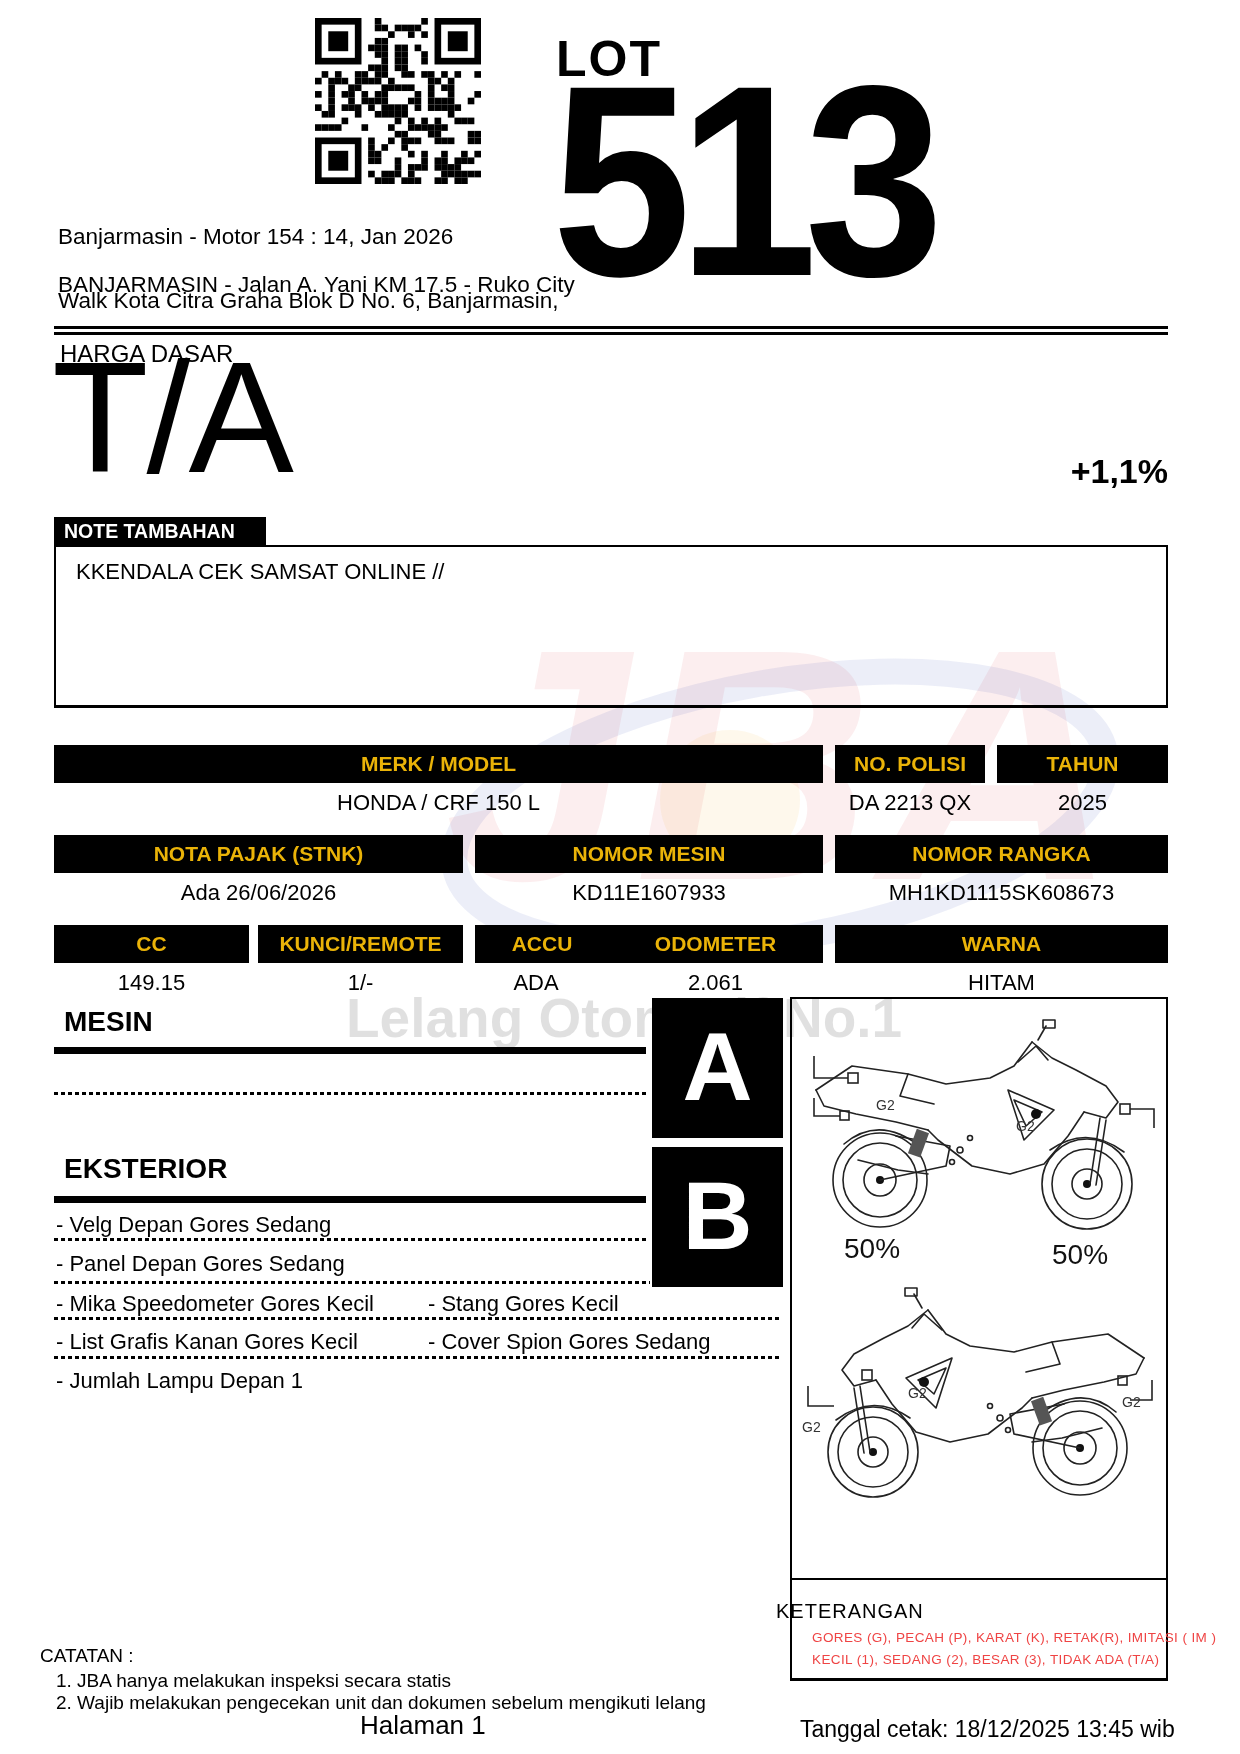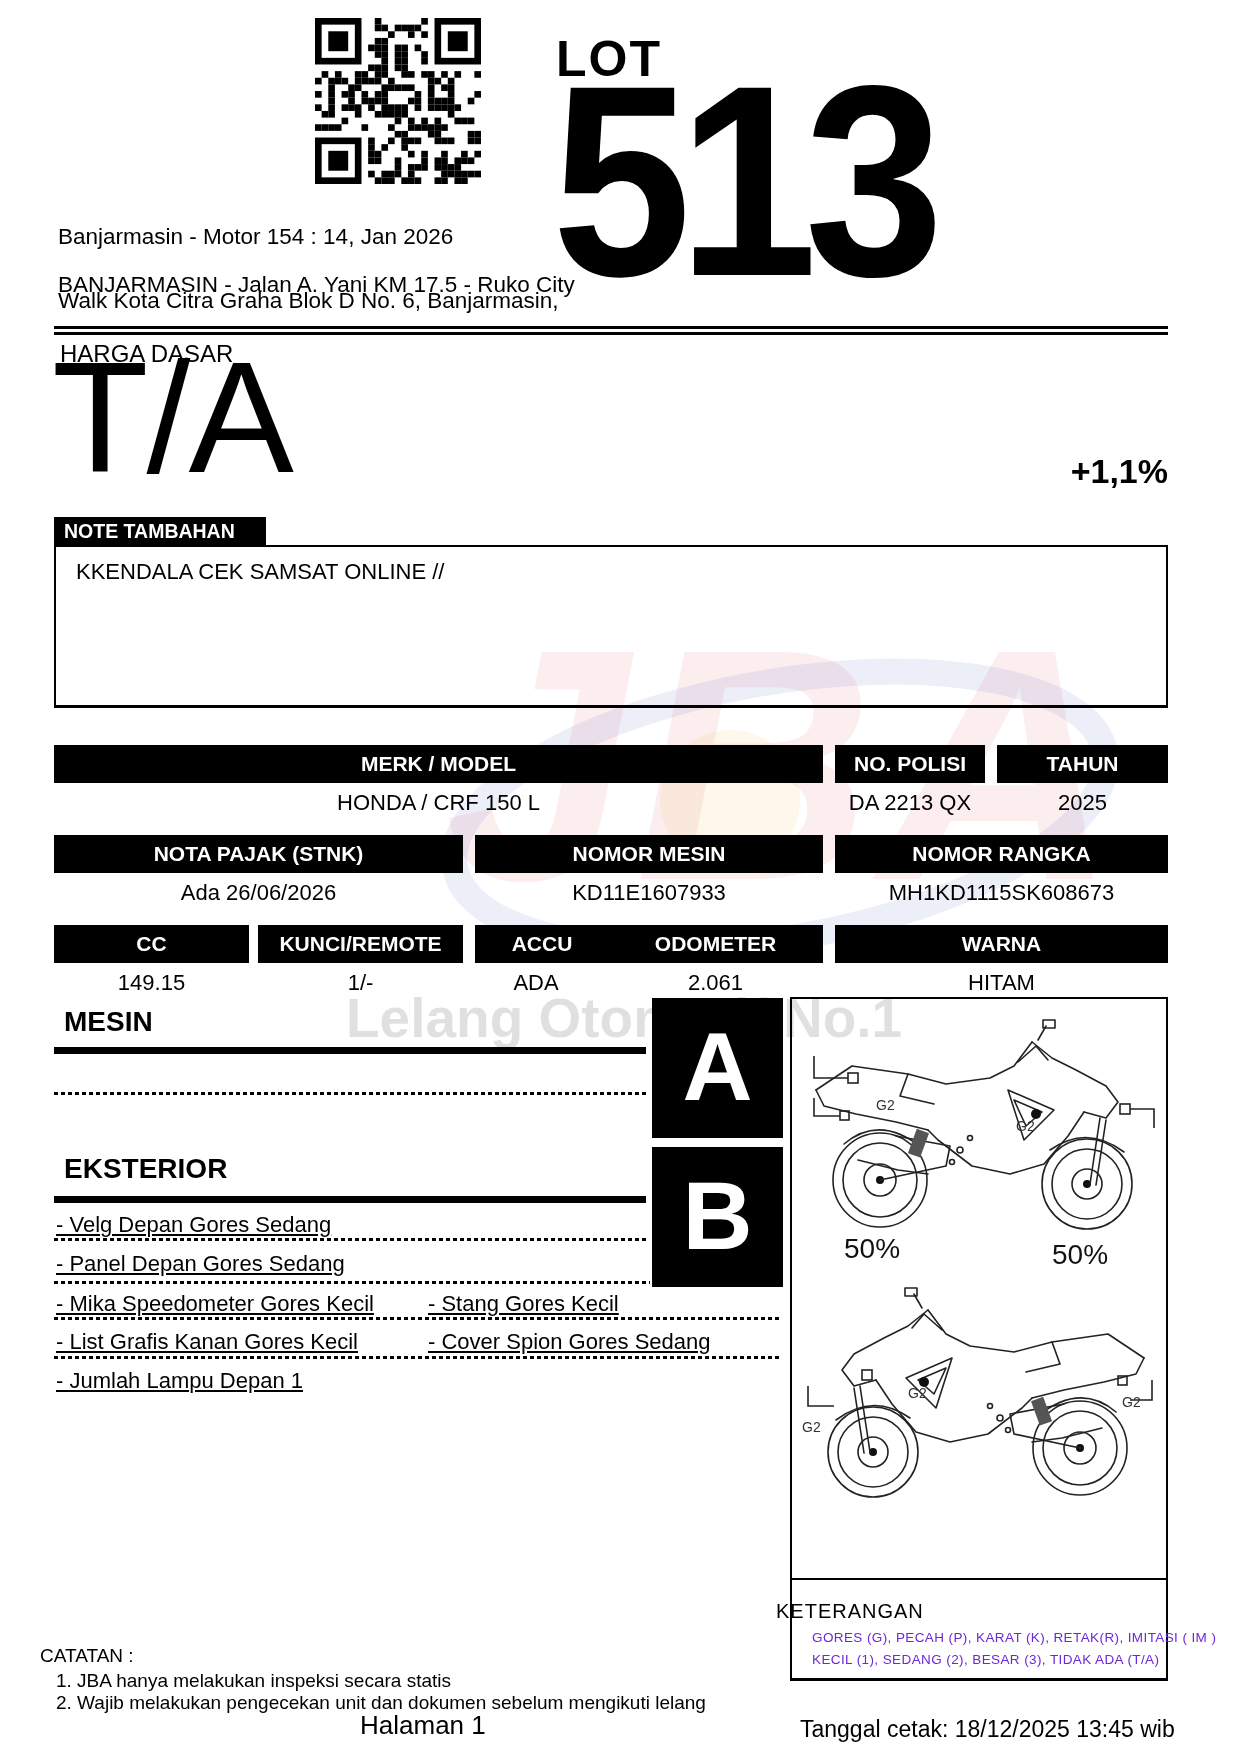--- a/index.html
+++ b/index.html
@@ -19,35 +19,35 @@
   #dbl-line{left:54px;top:326px;width:1114px;height:3px;border-top:3px solid #000;border-bottom:3px solid #000;}
   #harga-label{left:60px;top:340px;font-size:24px;}
   #harga-value{left:52px;top:338px;font-size:158px;line-height:1;letter-spacing:-2px;}
   #pct{left:900px;top:452px;width:268px;font-size:34px;font-weight:600;text-align:right;}
   
   #note-tab{left:54px;top:517px;width:202px;height:28px;background:#000;color:#fff;
             font-size:19.5px;font-weight:bold;line-height:28px;padding-left:10px;}
   #note-box{left:54px;top:545px;width:1110px;height:158px;border:2px solid #000;border-bottom-width:3px;}
   #note-text{left:20px;top:12px;font-size:22px;}
   
-  .thead{height:38px;background:#000;color:#ffffff;font-weight:bold;font-size:21px;
+  .thead{height:38px;background:#000;color:#eab308;font-weight:bold;font-size:21px;
          text-align:center;line-height:38px;white-space:nowrap;overflow:hidden;}
   .tval{height:34px;font-size:22px;text-align:center;line-height:34px;white-space:nowrap;}
   
   .sec-title{font-size:28px;font-weight:bold;}
   .hbar{height:7px;background:#000;}
   .dot{height:3px;background:repeating-linear-gradient(90deg,#000 0 4px,transparent 4px 7px);}
-  .item{font-size:22px;white-space:nowrap;text-decoration:underline;}
+  .item{font-size:22px;white-space:nowrap;}
   .grade{width:131px;height:140px;background:#000;color:#fff;font-size:97px;font-weight:bold;
          text-align:center;line-height:138px;}
   
   #panel{left:790px;top:997px;width:374px;height:679px;border:2px solid #000;border-bottom-width:3px;background:transparent;}
   #panel-divider{left:792px;top:1578px;width:374px;height:2px;background:#000;}
   #ket-title{left:776px;top:1600px;font-size:20px;letter-spacing:1px;}
-  .ket-line{left:812px;font-size:13.5px;letter-spacing:0.4px;color:#6d28d9;white-space:nowrap;}
+  .ket-line{left:812px;font-size:13.5px;letter-spacing:0.4px;color:#ef4444;white-space:nowrap;}
   
   #catatan{left:40px;top:1645px;font-size:19px;}
   .cat-item{left:56px;font-size:19px;white-space:nowrap;}
   #halaman{left:360px;top:1710px;font-size:26px;}
   #tanggal{left:800px;top:1716px;width:368px;font-size:23px;text-align:right;white-space:nowrap;}
   svg text{font-family:"Liberation Sans",sans-serif;}
 </style>
 </head>
 <body>
 

